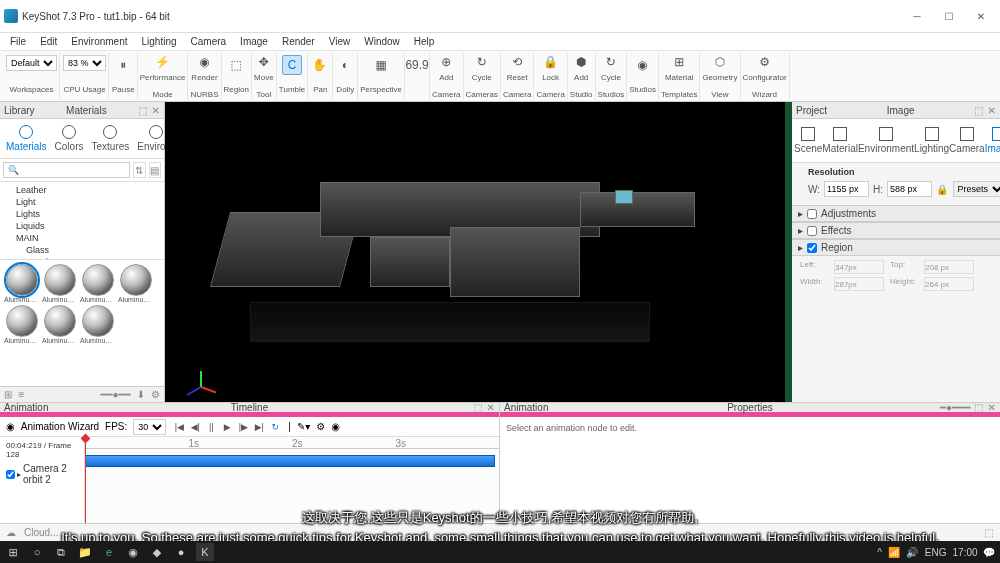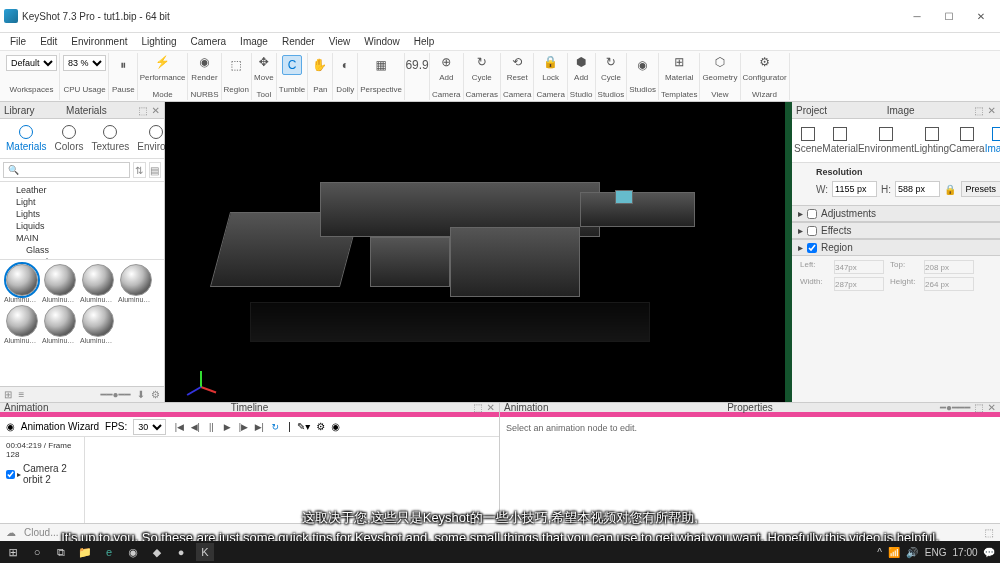--- a/index.html
+++ b/index.html
@@ -43,21 +43,21 @@
 .axis .x{background:#d33;transform:rotate(110deg)}
 .axis .y{background:#3d3;transform:rotate(0deg)}
 .axis .z{background:#33d;transform:rotate(-120deg)}
 .gun{position:absolute;left:55px;top:50px;width:480px;height:200px}
 .gunpart{position:absolute;background:linear-gradient(180deg,#555,#222);border:1px solid #666}
 .rightpanel{width:215px;background:#f5f5f5;border-left:7px solid #14532d;display:flex;flex-direction:column}
 .projtabs{display:flex;justify-content:space-around;padding:8px 2px;background:#fff;border-bottom:1px solid #ddd}
 .projtab{display:flex;flex-direction:column;align-items:center;gap:2px;font-size:8px;color:#555}
 .projtab.active{color:#0078d4}
 .projtab .pico{width:14px;height:14px;border:1px solid currentColor}
-.propsection{padding:4px 24px}
+.propsection{padding:4px 16px}
 .propsection .sechdr{font-size:9px;font-weight:bold;color:#333;margin-bottom:4px}
 .proprow{display:flex;align-items:center;gap:4px;margin-bottom:4px;font-size:9px;color:#555}
 .proprow input{width:45px;height:16px;border:1px solid #ccc;font-size:9px;padding:0 2px}
 .proprow select{height:16px;border:1px solid #ccc;font-size:9px}
 .collapsehdr{background:#eaeaea;padding:2px 6px;font-size:9px;color:#444;border-top:1px solid #ccc;border-bottom:1px solid #ccc;display:flex;align-items:center;gap:4px}
 .collapsehdr input[type=checkbox]{width:10px;height:10px}
 .regionfields{padding:4px 8px}
 .regionfields .rr{display:flex;gap:6px;margin-bottom:3px}
 .regionfields .rr span{font-size:8px;color:#999;width:28px}
 .regionfields .rr input{width:50px;height:14px;border:1px solid #ddd;background:#f5f5f5;font-size:8px;color:#999}
@@ -423,20 +423,29 @@
       <span>|</span>
         <span>✎▾</span>
       <span>⚙</span>
       <span>◉</span>
     </div>
     <div class="timetrack">
       <div class="tracklabels">
         <div>00:04:219 / Frame 128</div>
         <div><input type="checkbox" checked="" style="width: 9px; height: 9px;"> ▸ <span>Camera 2 orbit 2</span></div>
       </div>
+      <div class="trackarea">
+        <div class="ruler" id="ruler">
+            <span style="left: 25%;">1s</span>
+            <span style="left: 50%;">2s</span>
+            <span style="left: 75%;">3s</span>
+          </div>
+        <div class="trackbar"></div>
+        <div class="playhead"></div>
+      </div>
     </div>
   </div>
   <div class="proppane">
     <div class="timehdr">
         <span class="hl">Animation</span>
       <span>Properties</span>
       <span class="hr">
           <span>━●━━━</span>
           <span>⬚</span>
           <span>✕</span>

